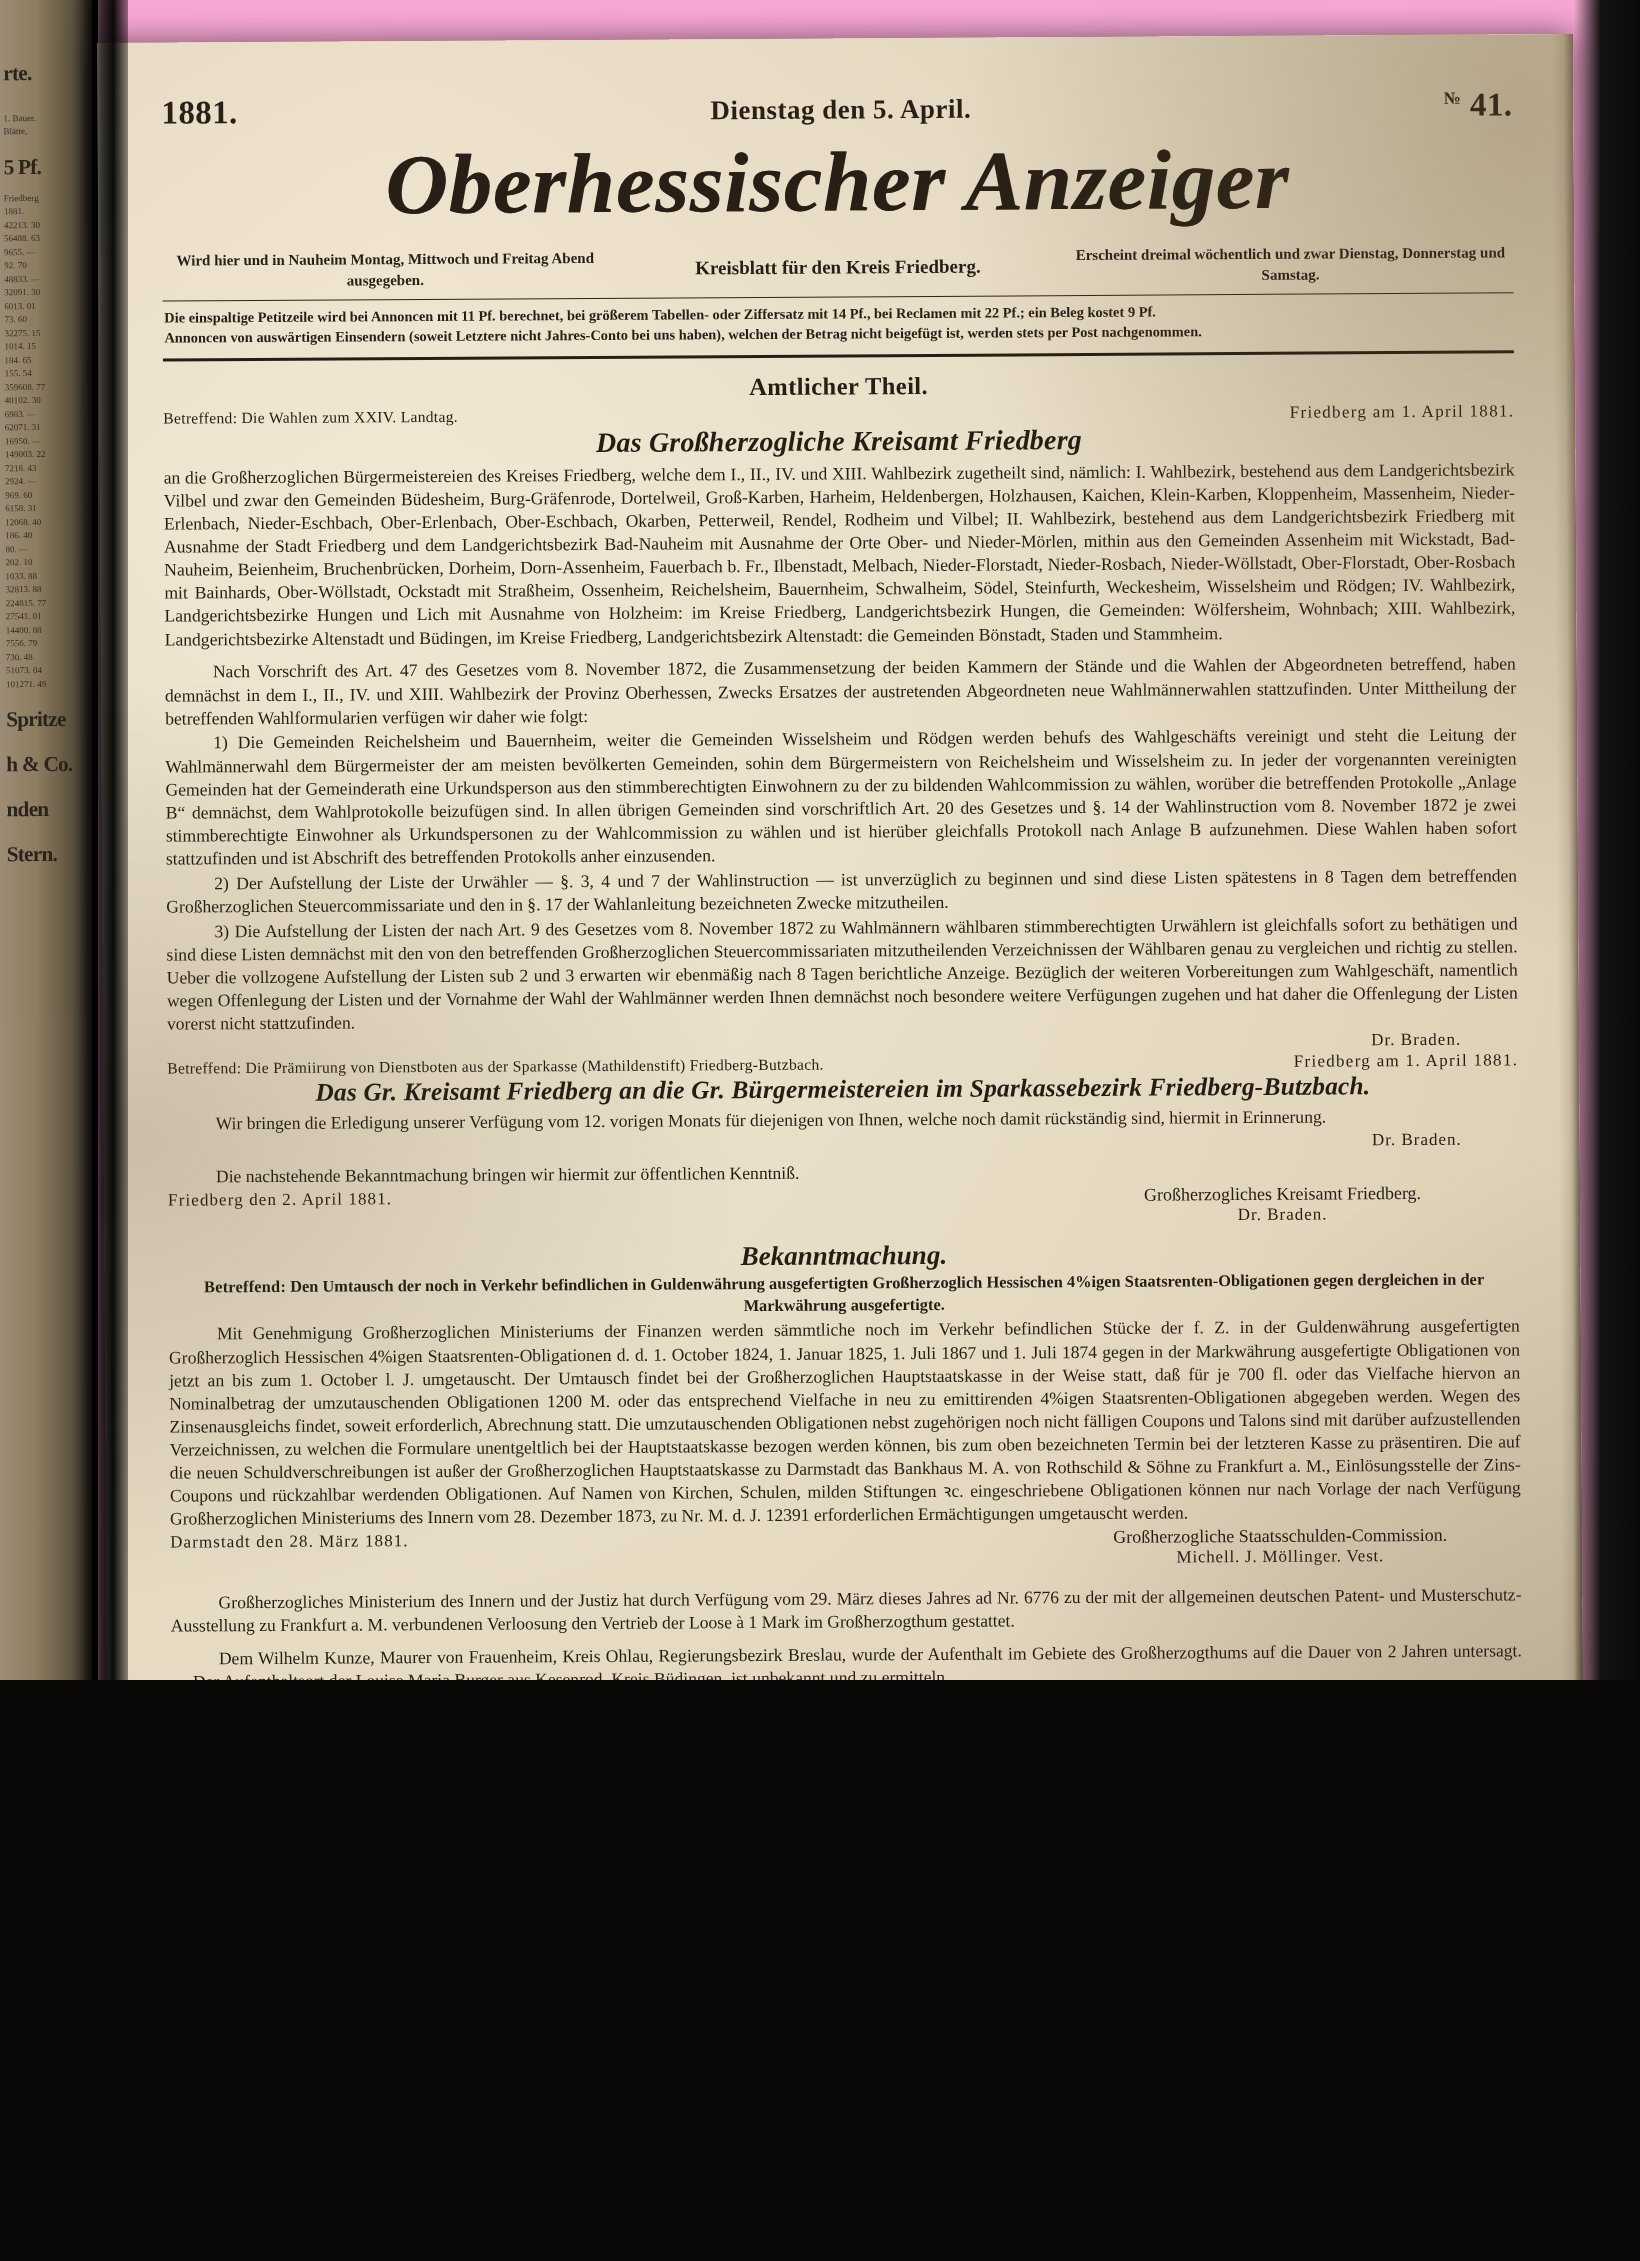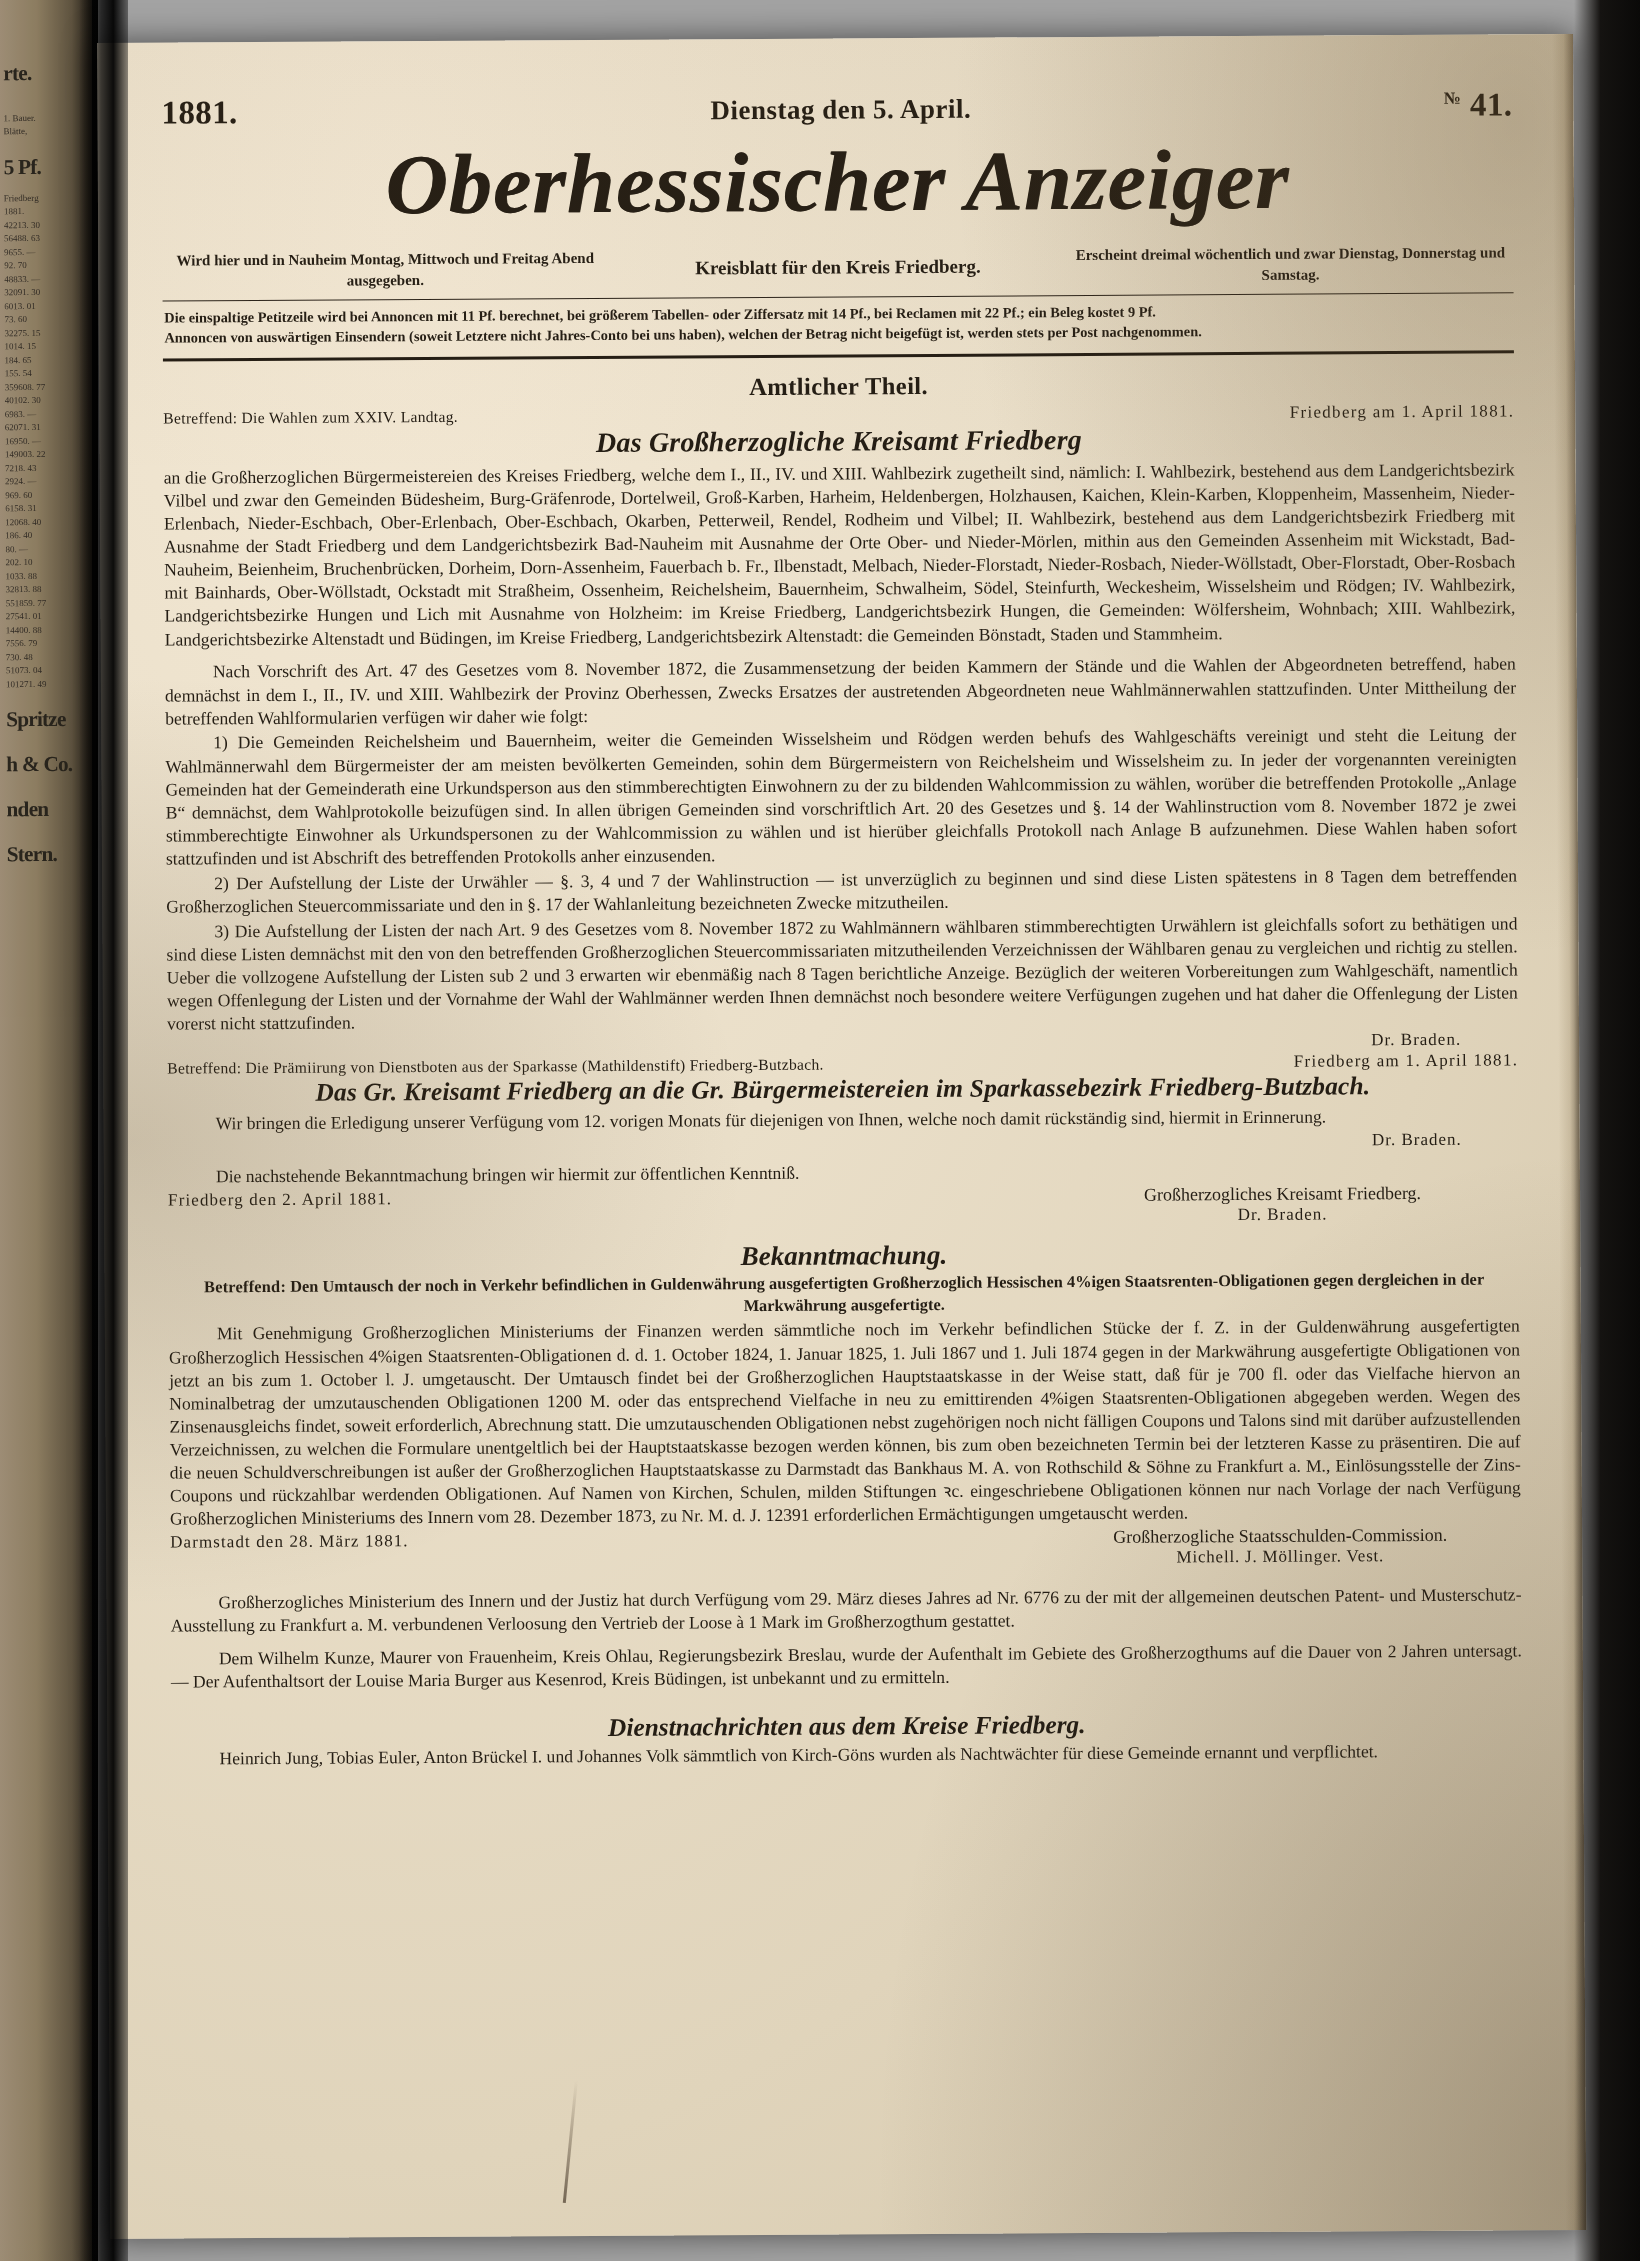--- a/index.html
+++ b/index.html
@@ -12,22 +12,22 @@
     width: 1640px;
     height: 2261px;
     overflow: hidden;
     font-family: "Liberation Serif", serif;
   }
 
   
   #photo {
     position: relative;
     width: 1640px;
-    height: 2261px;
-    background: #a3a3a3;
+    height: 1680px;
+    background: #f9a8d4;
     overflow: hidden;
   }
   
   #left-dark {
     position: absolute;
     left: 0; top: 0;
     width: 98px; height: 2261px;
     background: linear-gradient(90deg,#151310 0%, #0b0a09 55%, #050505 100%);
   }
   
@@ -305,21 +305,21 @@
       <div class="pline">7218. 43</div>
       <div class="pline">2924. —</div>
       <div class="pline">969. 60</div>
       <div class="pline">6158. 31</div>
       <div class="pline">12068. 40</div>
       <div class="pline">186. 40</div>
       <div class="pline">80. —</div>
       <div class="pline">202. 10</div>
       <div class="pline">1033. 88</div>
       <div class="pline">32813. 88</div>
-      <div class="pline">551859. 77</div>
+      <div class="pline">224815. 77</div>
       <div class="pline">27541. 01</div>
       <div class="pline">14400. 88</div>
       <div class="pline">7556. 79</div>
       <div class="pline">730. 48</div>
       <div class="pline">51073. 04</div>
       <div class="pline">101271. 49</div>
       <div class="pbig">Spritze</div>
       <div class="pbig">h &amp; Co.</div>
       <div class="pbig">nden</div>
       <div class="pbig">Stern.</div>

